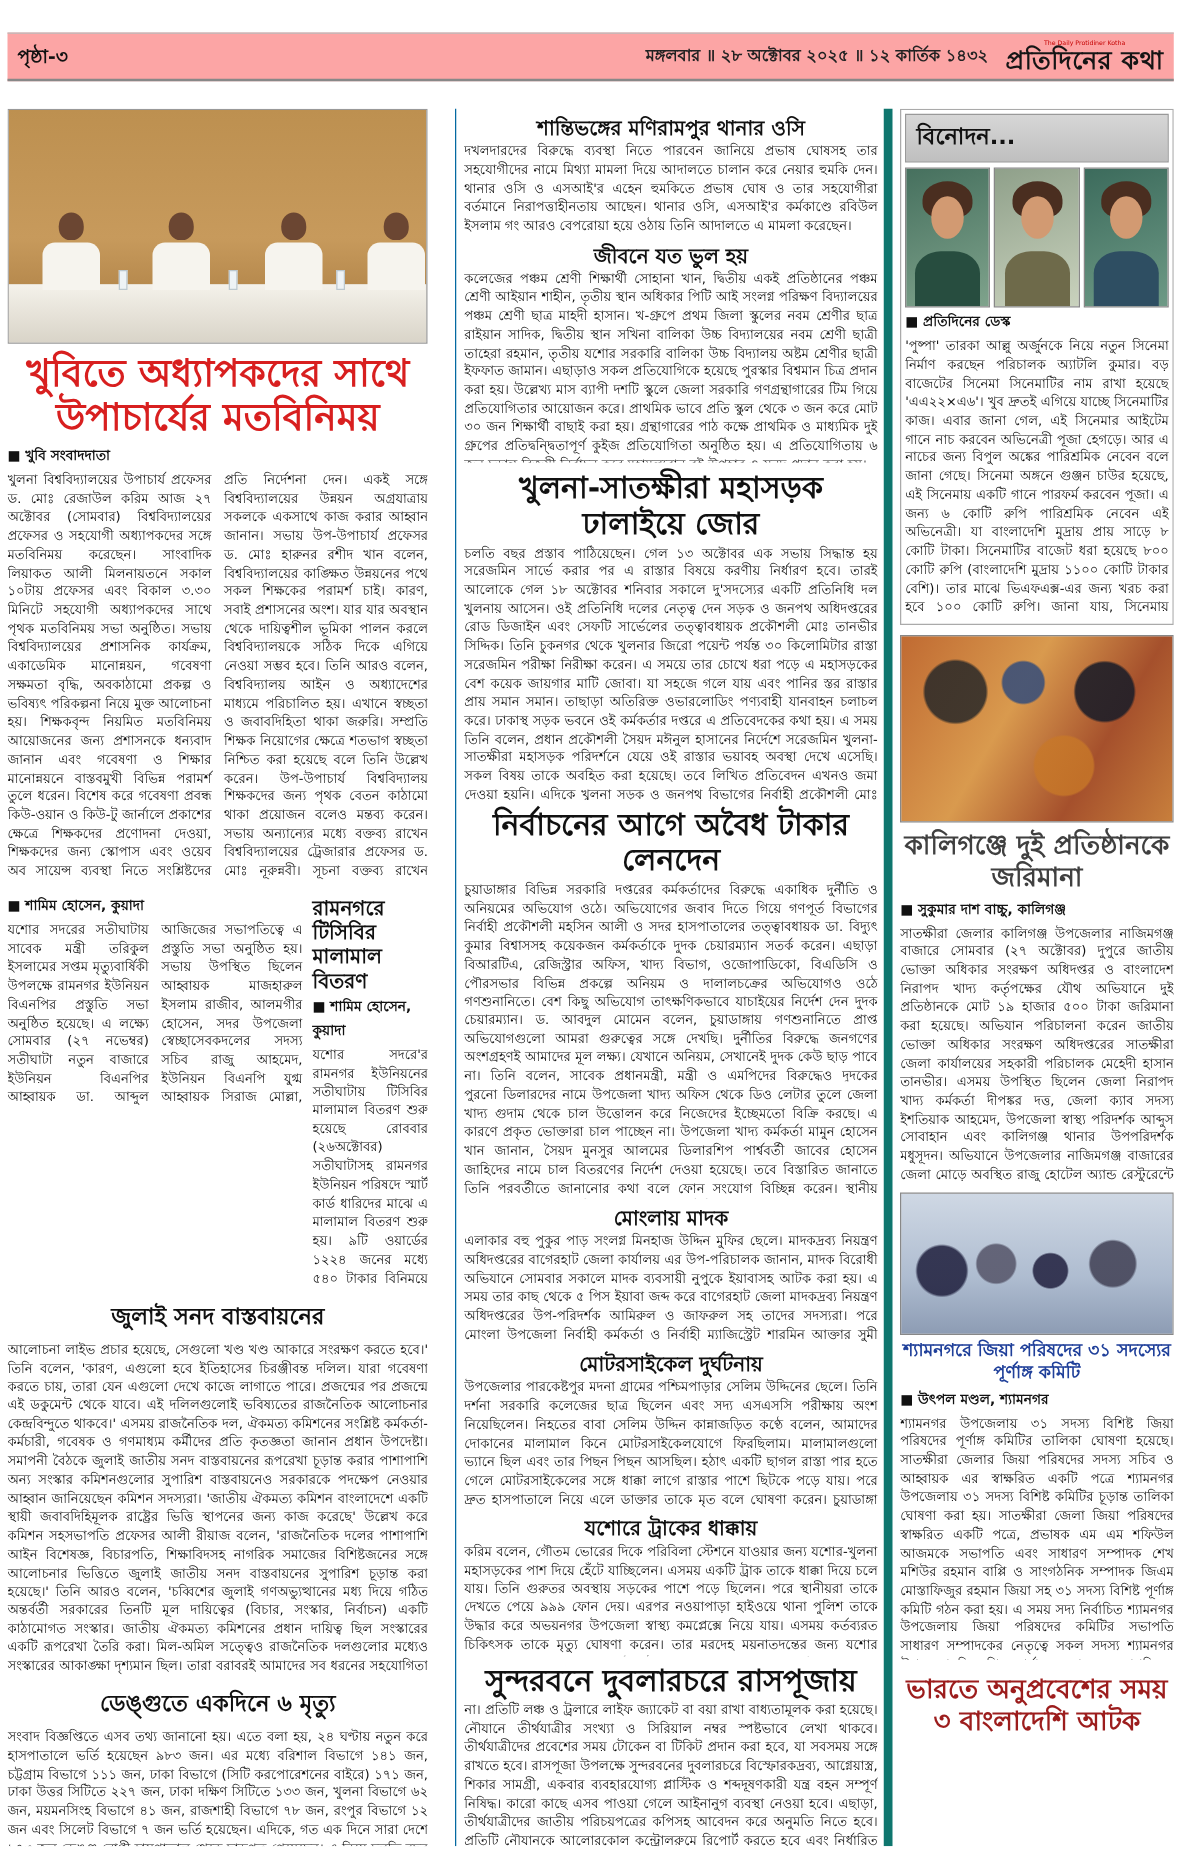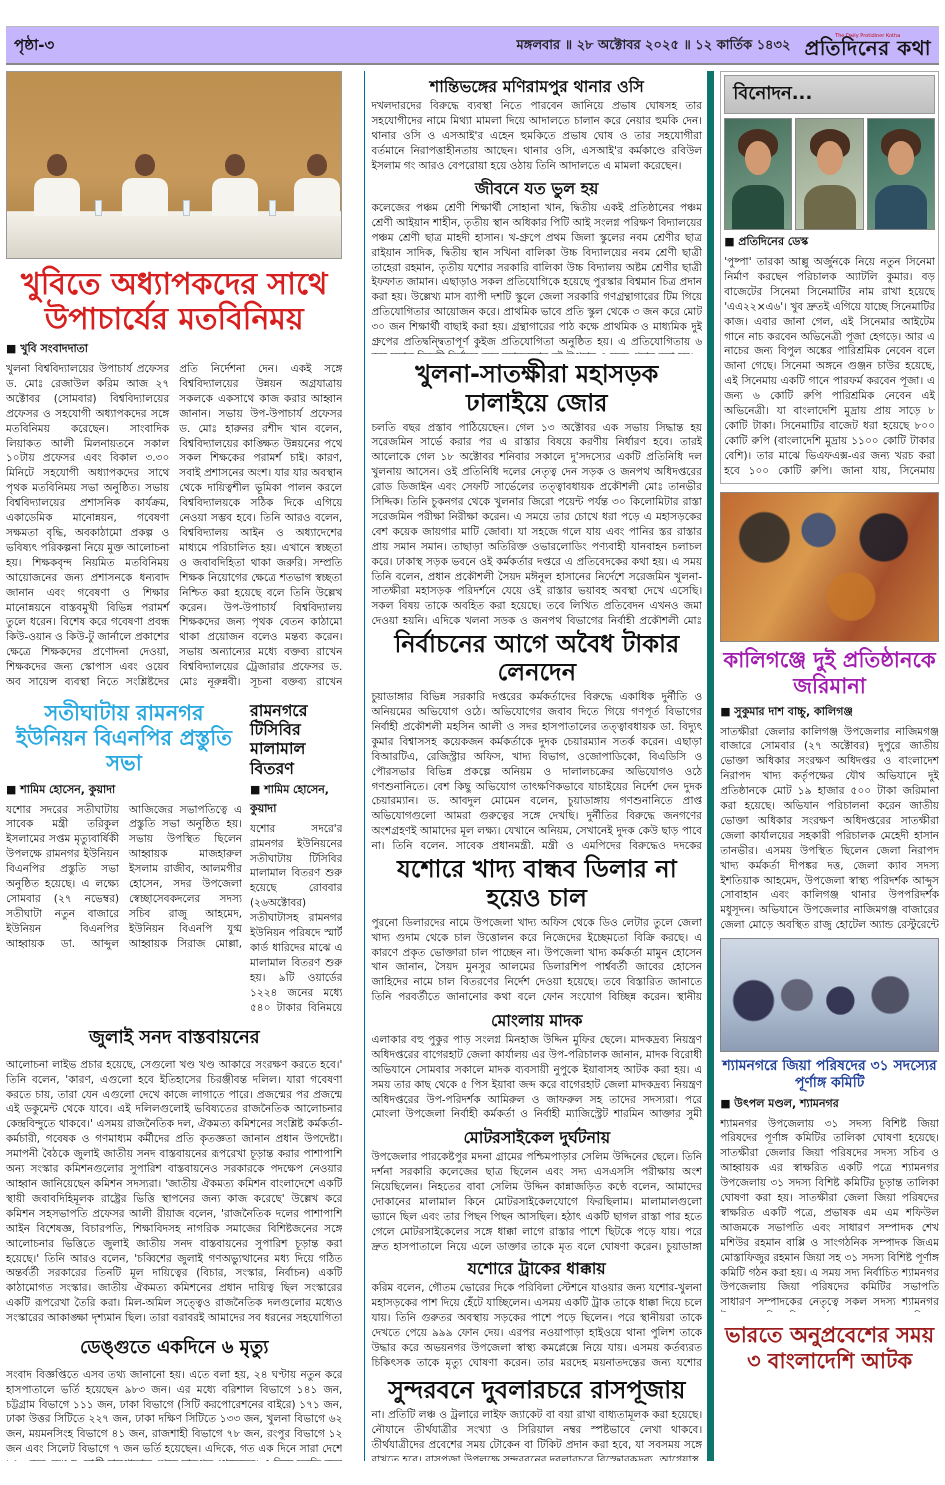--- a/index.html
+++ b/index.html
@@ -1,19 +1,19 @@
 <!DOCTYPE html>
 <html lang="bn"><head>
 <meta charset="utf-8">
 <style>
   html,body{margin:0;padding:0;background:#fff;}
   body{font-family:"DejaVu Sans","Liberation Sans",sans-serif;color:#111;}
   .page{width:945px;height:1485px;margin:0 auto;background:#fff;overflow:hidden;position:relative;}
   
-  .topbar{margin:26px 6px 0 6px;background:#c4b5fd;border-top:1px solid #bbb;border-bottom:2px solid #888;
+  .topbar{margin:26px 6px 16px 6px;background:#fca5a5;border-top:1px solid #bbb;border-bottom:2px solid #888;
           height:36px;display:flex;align-items:center;justify-content:space-between;padding:0 8px;}
   .page-label{font-weight:bold;font-size:15px;}
   .topbar-right{display:flex;align-items:center;gap:14px;}
   .dateline{font-size:13px;font-weight:bold;color:#222;}
   .logo-block{text-align:center;line-height:1;}
   .logo-tagline{font-size:5px;color:#c40000;display:block;}
   .logo-text{font-size:20px;font-weight:bold;color:#151515;letter-spacing:.5px;}
   
   .content{display:flex;gap:6px;padding:6px 6px 0 6px;height:1390px;overflow:hidden;}
   .col{overflow:hidden;height:100%;}
@@ -57,21 +57,21 @@
   .ep2{background:linear-gradient(160deg,#8fa08a,#c9d2bd);}
   .ep3{background:linear-gradient(160deg,#3c6b5c,#6e9a86);}
   .h-ent{color:#0f9d4f;font-size:23px;line-height:1.2;font-weight:bold;text-align:center;margin:6px 0 2px;}
   .photo-kaliganj{height:148px;border:1px solid #888;margin-top:8px;
       background:
         radial-gradient(circle at 20% 30%,rgba(40,40,40,.85) 0 12%,transparent 13%),
         radial-gradient(circle at 45% 25%,rgba(60,80,120,.9) 0 10%,transparent 11%),
         radial-gradient(circle at 75% 30%,rgba(30,30,40,.9) 0 12%,transparent 13%),
         radial-gradient(circle at 60% 70%,rgba(200,120,40,.8) 0 14%,transparent 15%),
         linear-gradient(120deg,#c06a32,#d99a4e 40%,#a5502c 70%,#c87f3c);}
-  .h-kaliganj{color:#a21caf;font-size:21px;line-height:1.25;font-weight:bold;text-align:center;margin:5px 0 2px;}
+  .h-kaliganj{color:#404040;font-size:21px;line-height:1.25;font-weight:bold;text-align:center;margin:5px 0 2px;}
   .photo-shyamnagar{height:112px;border:1px solid #888;margin-top:8px;
       background:
         radial-gradient(circle at 15% 55%,rgba(30,30,60,.85) 0 10%,transparent 11%),
         radial-gradient(circle at 35% 50%,rgba(90,90,110,.9) 0 10%,transparent 11%),
         radial-gradient(circle at 55% 55%,rgba(40,40,70,.9) 0 10%,transparent 11%),
         radial-gradient(circle at 78% 50%,rgba(70,70,90,.9) 0 10%,transparent 11%),
         linear-gradient(180deg,#cfd8e4 0%,#aebcd0 60%,#8d9cb4 100%);}
   .h-shyam{color:#20409a;font-size:14px;line-height:1.25;font-weight:bold;text-align:center;margin:5px 0 2px;}
   .h-border{color:#9c1d1d;font-size:21px;line-height:1.25;font-weight:bold;text-align:center;margin:10px 0 2px;}
 </style>
@@ -116,21 +116,20 @@
         <div class="bottle" style="left:176px"></div>
         <div class="bottle" style="left:262px"></div>
       </div>
 
       <h1 class="h-lead">খুবিতে অধ্যাপকদের সাথে উপাচার্যের মতবিনিময়</h1>
       <div class="byline">■ খুবি সংবাদদাতা</div>
       <p class="body twocol" style="height:330px;overflow:hidden;">খুলনা বিশ্ববিদ্যালয়ের উপাচার্য প্রফেসর ড. মোঃ রেজাউল করিম আজ ২৭ অক্টোবর (সোমবার) বিশ্ববিদ্যালয়ের প্রফেসর ও সহযোগী অধ্যাপকদের সঙ্গে মতবিনিময় করেছেন। সাংবাদিক লিয়াকত আলী মিলনায়তনে সকাল ১০টায় প্রফেসর এবং বিকাল ৩.৩০ মিনিটে সহযোগী অধ্যাপকদের সাথে পৃথক মতবিনিময় সভা অনুষ্ঠিত। সভায় বিশ্ববিদ্যালয়ের প্রশাসনিক কার্যক্রম, একাডেমিক মানোন্নয়ন, গবেষণা সক্ষমতা বৃদ্ধি, অবকাঠামো প্রকল্প ও ভবিষ্যৎ পরিকল্পনা নিয়ে মুক্ত আলোচনা হয়। শিক্ষকবৃন্দ নিয়মিত মতবিনিময় আয়োজনের জন্য প্রশাসনকে ধন্যবাদ জানান এবং গবেষণা ও শিক্ষার মানোন্নয়নে বাস্তবমুখী বিভিন্ন পরামর্শ তুলে ধরেন। বিশেষ করে গবেষণা প্রবন্ধ কিউ-ওয়ান ও কিউ-টু জার্নালে প্রকাশের ক্ষেত্রে শিক্ষকদের প্রণোদনা দেওয়া, শিক্ষকদের জন্য স্কোপাস এবং ওয়েব অব সায়েন্স ব্যবস্থা নিতে সংশ্লিষ্টদের প্রতি নির্দেশনা দেন। একই সঙ্গে বিশ্ববিদ্যালয়ের উন্নয়ন অগ্রযাত্রায় সকলকে একসাথে কাজ করার আহ্বান জানান। সভায় উপ-উপাচার্য প্রফেসর ড. মোঃ হারুনর রশীদ খান বলেন, বিশ্ববিদ্যালয়ের কাঙ্ক্ষিত উন্নয়নের পথে সকল শিক্ষকের পরামর্শ চাই। কারণ, সবাই প্রশাসনের অংশ। যার যার অবস্থান থেকে দায়িত্বশীল ভূমিকা পালন করলে বিশ্ববিদ্যালয়কে সঠিক দিকে এগিয়ে নেওয়া সম্ভব হবে। তিনি আরও বলেন, বিশ্ববিদ্যালয় আইন ও অধ্যাদেশের মাধ্যমে পরিচালিত হয়। এখানে স্বচ্ছতা ও জবাবদিহিতা থাকা জরুরি। সম্প্রতি শিক্ষক নিয়োগের ক্ষেত্রে শতভাগ স্বচ্ছতা নিশ্চিত করা হয়েছে বলে তিনি উল্লেখ করেন। উপ-উপাচার্য বিশ্ববিদ্যালয় শিক্ষকদের জন্য পৃথক বেতন কাঠামো থাকা প্রয়োজন বলেও মন্তব্য করেন। সভায় অন্যান্যের মধ্যে বক্তব্য রাখেন বিশ্ববিদ্যালয়ের ট্রেজারার প্রফেসর ড. মোঃ নূরুন্নবী। সূচনা বক্তব্য রাখেন রেজিস্ট্রার (ভারপ্রাপ্ত) প্রফেসর ড. এস এম মাহবুবুর রহমান। প্রফেসরদের মধ্য থেকে বক্তব্য রাখেন- বায়োটেকনোলজি এন্ড জেনেটিক ইঞ্জিনিয়ারিং ডিসিপ্লিনের প্রফেসর ড. মোহাম্মদ কাজী দিদারুল ইসলাম এবং ড্রয়িং এন্ড পেইন্টিং ডিসিপ্লিনের মোহাম্মদ নজরুল ইসলাম প্রমুখ। পৃথক মতবিনিময় সভায় বিশ্ববিদ্যালয়ের বিভিন্ন ডিসিপ্লিনের প্রফেসর ও সহযোগী অধ্যাপকবৃন্দ উপস্থিত ছিলেন।</p>
 
       <div class="bl-row">
         <div class="bnp">
-          <h2 class="h-bnp">সতীঘাটায় রামনগর ইউনিয়ন বিএনপির প্রস্তুতি সভা</h2>
           <div class="byline">■ শামিম হোসেন, কুয়াদা</div>
           <p class="body twocol" style="height:158px;overflow:hidden;">যশোর সদরের সতীঘাটায় সাবেক মন্ত্রী তরিকুল ইসলামের সপ্তম মৃত্যুবার্ষিকী উপলক্ষে রামনগর ইউনিয়ন বিএনপির প্রস্তুতি সভা অনুষ্ঠিত হয়েছে। এ লক্ষ্যে সোমবার (২৭ নভেম্বর) সতীঘাটা নতুন বাজারে ইউনিয়ন বিএনপির আহ্বায়ক ডা. আব্দুল আজিজের সভাপতিত্বে এ প্রস্তুতি সভা অনুষ্ঠিত হয়। সভায় উপস্থিত ছিলেন আহ্বায়ক মাজহারুল ইসলাম রাজীব, আলমগীর হোসেন, সদর উপজেলা স্বেচ্ছাসেবকদলের সদস্য সচিব রাজু আহমেদ, ইউনিয়ন বিএনপি যুগ্ম আহ্বায়ক সিরাজ মোল্লা, যুবদলের সাংগঠনিক সম্পাদক দেলোয়ার হোসেন হিমু, স্বেচ্ছাসেবকদলের সদস্য সচিব কৃষ্ণপদ বিশ্বাস, মহিলা দলের আহ্বায়ক আলেয়া প্রমুখ।</p>
         </div>
         <div class="tcb">
           <h3 class="h-tcb">রামনগরে টিসিবির মালামাল বিতরণ</h3>
           <div class="byline">■ শামিম হোসেন, কুয়াদা</div>
           <p class="body" style="height:190px;overflow:hidden;">যশোর সদরে'র রামনগর ইউনিয়নের সতীঘাটায় টিসিবির মালামাল বিতরণ শুরু হয়েছে রোববার (২৬অক্টোবর) সতীঘাটাসহ রামনগর ইউনিয়ন পরিষদে স্মার্ট কার্ড ধারিদের মাঝে এ মালামাল বিতরণ শুরু হয়। ৯টি ওয়ার্ডের ১২২৪ জনের মধ্যে ৫৪০ টাকার বিনিময়ে চাল ৫কেজি, তেল ২লিটার, ডাল ২কেজি, চিনি ১কেজি আগামি ৩০ অক্টোবর পর্যন্ত বিতরণ চলবে। বিতরণ কাজে ইউনিয়ন পরিষদের চেয়ারম্যান প্রশাসন এবং পুলিশের সদস্যরা উপস্থিত ছিলেন।</p>
         </div>
       </div>
 
@@ -149,21 +148,20 @@
 
       <h3 class="h-mid">জীবনে যত ভুল হয়</h3>
       <p class="body" style="max-height:154px;overflow:hidden;">কলেজের পঞ্চম শ্রেণী শিক্ষার্থী সোহানা খান, দ্বিতীয় একই প্রতিষ্ঠানের পঞ্চম শ্রেণী আইয়ান শাহীন, তৃতীয় স্থান অধিকার পিটি আই সংলগ্ন পরিক্ষণ বিদ্যালয়ের পঞ্চম শ্রেণী ছাত্র মাহদী হাসান। খ-গ্রুপে প্রথম জিলা স্কুলের নবম শ্রেণীর ছাত্র রাইয়ান সাদিক, দ্বিতীয় স্থান সখিনা বালিকা উচ্চ বিদ্যালয়ের নবম শ্রেণী ছাত্রী তাহেরা রহমান, তৃতীয় যশোর সরকারি বালিকা উচ্চ বিদ্যালয় অষ্টম শ্রেণীর ছাত্রী ইফফাত জামান। এছাড়াও সকল প্রতিযোগিকে হয়েছে পুরস্কার বিশ্বমান চিত্র প্রদান করা হয়। উল্লেখ্য মাস ব্যাপী দশটি স্কুলে জেলা সরকারি গণগ্রন্থাগারের টিম গিয়ে প্রতিযোগিতার আয়োজন করে। প্রাথমিক ভাবে প্রতি স্কুল থেকে ৩ জন করে মোট ৩০ জন শিক্ষার্থী বাছাই করা হয়। গ্রন্থাগারের পাঠ কক্ষে প্রাথমিক ও মাধ্যমিক দুই গ্রুপের প্রতিদ্বন্দ্বিতাপূর্ণ কুইজ প্রতিযোগিতা অনুষ্ঠিত হয়। এ প্রতিযোগিতায় ৬ জন চূড়ান্ত বিজয়ী নির্বাচন করে মহামূল্যবান বই উপহার ও সনদ প্রদান করা হয়।</p>
 
       <h3 class="h-mid lg">খুলনা-সাতক্ষীরা মহাসড়ক ঢালাইয়ে জোর</h3>
       <p class="body" style="max-height:204px;overflow:hidden;">চলতি বছর প্রস্তাব পাঠিয়েছেন। গেল ১৩ অক্টোবর এক সভায় সিদ্ধান্ত হয় সরেজমিন সার্ভে করার পর এ রাস্তার বিষয়ে করণীয় নির্ধারণ হবে। তারই আলোকে গেল ১৮ অক্টোবর শনিবার সকালে দু'সদস্যের একটি প্রতিনিধি দল খুলনায় আসেন। ওই প্রতিনিধি দলের নেতৃত্ব দেন সড়ক ও জনপথ অধিদপ্তরের রোড ডিজাইন এবং সেফটি সার্ভেলের তত্ত্বাবধায়ক প্রকৌশলী মোঃ তানভীর সিদ্দিক। তিনি চুকনগর থেকে খুলনার জিরো পয়েন্ট পর্যন্ত ৩০ কিলোমিটার রাস্তা সরেজমিন পরীক্ষা নিরীক্ষা করেন। এ সময়ে তার চোখে ধরা পড়ে এ মহাসড়কের বেশ কয়েক জায়গার মাটি জোবা। যা সহজে গলে যায় এবং পানির স্তর রাস্তার প্রায় সমান সমান। তাছাড়া অতিরিক্ত ওভারলোডিং পণ্যবাহী যানবাহন চলাচল করে। ঢাকাস্থ সড়ক ভবনে ওই কর্মকর্তার দপ্তরে এ প্রতিবেদকের কথা হয়। এ সময় তিনি বলেন, প্রধান প্রকৌশলী সৈয়দ মঈনুল হাসানের নির্দেশে সরেজমিন খুলনা-সাতক্ষীরা মহাসড়ক পরিদর্শনে যেয়ে ওই রাস্তার ভয়াবহ অবস্থা দেখে এসেছি। সকল বিষয় তাকে অবহিত করা হয়েছে। তবে লিখিত প্রতিবেদন এখনও জমা দেওয়া হয়নি। এদিকে খুলনা সড়ক ও জনপথ বিভাগের নির্বাহী প্রকৌশলী মোঃ তানিমুল হক বলেন, কার্পেটিং নষ্ট হওয়ায় কংক্রিটের ঢালাই রাস্তা নির্মাণ করা হচ্ছে। ইতোমধ্যে ২৭ কোটি টাকার কাজটি চলমান। আরও ১০০ কোটি টাকা চাওয়া হয়েছে। ঢালাই রাস্তা হলে টেকসই হবে কিনা এবং খরচ কেমন হবে সে বিষয়ে গত শনিবার ঢাকা থেকে সার্ভে টিম এ মহাসড়কে সরেজমিন পর্যবেক্ষণ করেছেন। ঢালাই রাস্তায় খরচ একটু বেশি হলেও কমপক্ষে ২০ বছর রাস্তাটি টিকবে।</p>
 
       <h3 class="h-mid lg">নির্বাচনের আগে অবৈধ টাকার লেনদেন</h3>
       <p class="body" style="max-height:160px;overflow:hidden;">চুয়াডাঙ্গার বিভিন্ন সরকারি দপ্তরের কর্মকর্তাদের বিরুদ্ধে একাধিক দুর্নীতি ও অনিয়মের অভিযোগ ওঠে। অভিযোগের জবাব দিতে গিয়ে গণপূর্ত বিভাগের নির্বাহী প্রকৌশলী মহসিন আলী ও সদর হাসপাতালের তত্ত্বাবধায়ক ডা. বিদ্যুৎ কুমার বিশ্বাসসহ কয়েকজন কর্মকর্তাকে দুদক চেয়ারম্যান সতর্ক করেন। এছাড়া বিআরটিএ, রেজিস্ট্রার অফিস, খাদ্য বিভাগ, ওজোপাডিকো, বিএডিসি ও পৌরসভার বিভিন্ন প্রকল্পে অনিয়ম ও দালালচক্রের অভিযোগও ওঠে গণশুনানিতে। বেশ কিছু অভিযোগ তাৎক্ষণিকভাবে যাচাইয়ের নির্দেশ দেন দুদক চেয়ারম্যান। ড. আবদুল মোমেন বলেন, চুয়াডাঙ্গায় গণশুনানিতে প্রাপ্ত অভিযোগগুলো আমরা গুরুত্বের সঙ্গে দেখছি। দুর্নীতির বিরুদ্ধে জনগণের অংশগ্রহণই আমাদের মূল লক্ষ্য। যেখানে অনিয়ম, সেখানেই দুদক কেউ ছাড় পাবে না। তিনি বলেন, সাবেক প্রধানমন্ত্রী, মন্ত্রী ও এমপিদের বিরুদ্ধেও দুদকের অনুসন্ধান, তদন্ত ও মামলা চলছে। দুর্নীতির মামলার অনেক আসামি দেশ ছেড়েছেন। যাদের অনেকে সীমান্ত পেরিয়ে পালিয়েছেন। গণশুনানিতে উপস্থিত ছিলেন- দুদকের কমিশনার (তদন্ত) মিঞা মুহাম্মদ আলী আকবার আজিজী, মহাপরিচালক (প্রতিরোধ) আক্তার হোসেন, খুলনা বিভাগীয় পরিচালক জালাল আহমেদ, চুয়াডাঙ্গার অতিরিক্ত পুলিশ সুপার (ক্রাইম অ্যান্ড অপস) জামাল আল নাসেরসহ বিভিন্ন সরকারি-বেসরকারি প্রতিষ্ঠানের প্রতিনিধি, সাংবাদিক ও সাধারণ জনগণ।</p>
 
-      <h3 class="h-mid lg">যশোরে খাদ্য বান্ধব ডিলার না হয়েও চাল</h3>
       <p class="body" style="max-height:90px;overflow:hidden;">পুরনো ডিলারদের নামে উপজেলা খাদ্য অফিস থেকে ডিও লেটার তুলে জেলা খাদ্য গুদাম থেকে চাল উত্তোলন করে নিজেদের ইচ্ছেমতো বিক্রি করছে। এ কারণে প্রকৃত ভোক্তারা চাল পাচ্ছেন না। উপজেলা খাদ্য কর্মকর্তা মামুন হোসেন খান জানান, সৈয়দ মুনসুর আলমের ডিলারশিপ পার্শ্ববর্তী জাবের হোসেন জাহিদের নামে চাল বিতরণের নির্দেশ দেওয়া হয়েছে। তবে বিস্তারিত জানাতে তিনি পরবর্তীতে জানানোর কথা বলে ফোন সংযোগ বিচ্ছিন্ন করেন। স্থানীয় সূত্রগুলো বলছে, এ অনিয়মে খাদ্য বান্ধব কর্মসূচি চরমভাবে ব্যাহত হচ্ছে।</p>
 
       <h3 class="h-mid">মোংলায় মাদক</h3>
       <p class="body" style="max-height:90px;overflow:hidden;">এলাকার বহু পুকুর পাড় সংলগ্ন মিনহাজ উদ্দিন মুফির ছেলে। মাদকদ্রব্য নিয়ন্ত্রণ অধিদপ্তরের বাগেরহাট জেলা কার্যালয় এর উপ-পরিচালক জানান, মাদক বিরোধী অভিযানে সোমবার সকালে মাদক ব্যবসায়ী নুপুকে ইয়াবাসহ আটক করা হয়। এ সময় তার কাছ থেকে ৫ পিস ইয়াবা জব্দ করে বাগেরহাট জেলা মাদকদ্রব্য নিয়ন্ত্রণ অধিদপ্তরের উপ-পরিদর্শক আমিরুল ও জাফরুল সহ তাদের সদস্যরা। পরে মোংলা উপজেলা নির্বাহী কর্মকর্তা ও নির্বাহী ম্যাজিস্ট্রেট শারমিন আক্তার সুমী দুপুরে ভ্রাম্যমাণ আদালতের মাধ্যমে মাদক ব্যবসায়ী নুপুকে তিন মাসের বিনাশ্রম কারাদণ্ড ও অর্থদণ্ড প্রদান করেন।</p>
 
       <h3 class="h-mid">মোটরসাইকেল দুর্ঘটনায়</h3>
       <p class="body" style="max-height:104px;overflow:hidden;">উপজেলার পারকেষ্টপুর মদনা গ্রামের পশ্চিমপাড়ার সেলিম উদ্দিনের ছেলে। তিনি দর্শনা সরকারি কলেজের ছাত্র ছিলেন এবং সদ্য এসএসসি পরীক্ষায় অংশ নিয়েছিলেন। নিহতের বাবা সেলিম উদ্দিন কান্নাজড়িত কণ্ঠে বলেন, আমাদের দোকানের মালামাল কিনে মোটরসাইকেলযোগে ফিরছিলাম। মালামালগুলো ভ্যানে ছিল এবং তার পিছন পিছন আসছিল। হঠাৎ একটি ছাগল রাস্তা পার হতে গেলে মোটরসাইকেলের সঙ্গে ধাক্কা লাগে রাস্তার পাশে ছিটকে পড়ে যায়। পরে দ্রুত হাসপাতালে নিয়ে এলে ডাক্তার তাকে মৃত বলে ঘোষণা করেন। চুয়াডাঙ্গা সদর হাসপাতালের জরুরি বিভাগের চিকিৎসক ডা. আফরিনা ইয়াসমিন জানান, দুপুরে জীবন আহমেদ নামে এক যুবককে হাসপাতালে আনা হয়। পরীক্ষা-নিরীক্ষা শেষে দেখা যায়, হাসপাতালে আনার আগেই তার মৃত্যু হয়েছে। দর্শনা থানার পরিদর্শক (তদন্ত) সুলতান মাহমুদ বলেন, এ ঘটনায় নিহতের পরিবারের পক্ষ থেকে কোনো অভিযোগ পাওয়া যায়নি। প্রয়োজনীয় আইনগত ব্যবস্থা নেওয়া হবে।</p>
 
       <h3 class="h-mid">যশোরে ট্রাকের ধাক্কায়</h3>
       <p class="body" style="max-height:90px;overflow:hidden;">করিম বলেন, গৌতম ভোরের দিকে পরিবিলা স্টেশনে যাওয়ার জন্য যশোর-খুলনা মহাসড়কের পাশ দিয়ে হেঁটে যাচ্ছিলেন। এসময় একটি ট্রাক তাকে ধাক্কা দিয়ে চলে যায়। তিনি গুরুতর অবস্থায় সড়কের পাশে পড়ে ছিলেন। পরে স্থানীয়রা তাকে দেখতে পেয়ে ৯৯৯ ফোন দেয়। এরপর নওয়াপাড়া হাইওয়ে থানা পুলিশ তাকে উদ্ধার করে অভয়নগর উপজেলা স্বাস্থ্য কমপ্লেক্সে নিয়ে যায়। এসময় কর্তব্যরত চিকিৎসক তাকে মৃত্যু ঘোষণা করেন। তার মরদেহ ময়নাতদন্তের জন্য যশোর জেনারেল হাসপাতালের মর্গে পাঠানো হয়েছে। নওয়াপাড়া হাইওয়ে থানার অফিসার ইনচার্জ মোঃ ফজলুল করিম আরো বলেন, এ বিষয়ে আইনগত ব্যবস্থা নেওয়া হচ্ছে।</p>

